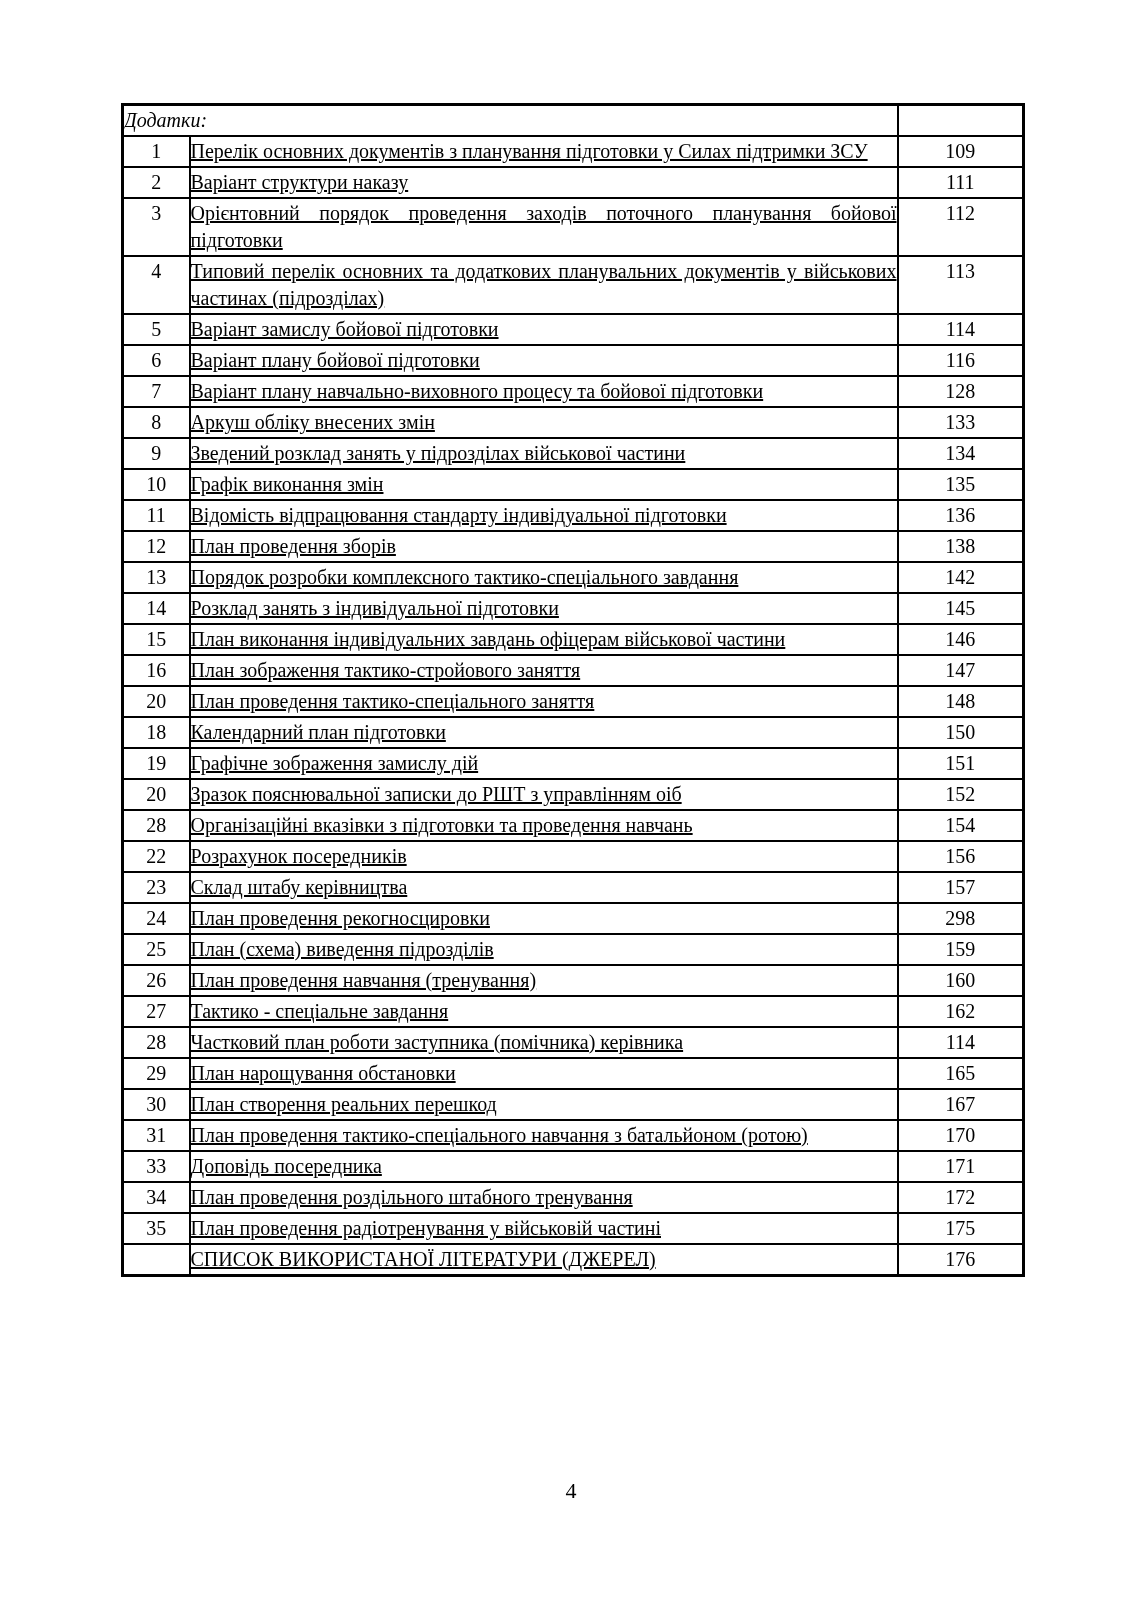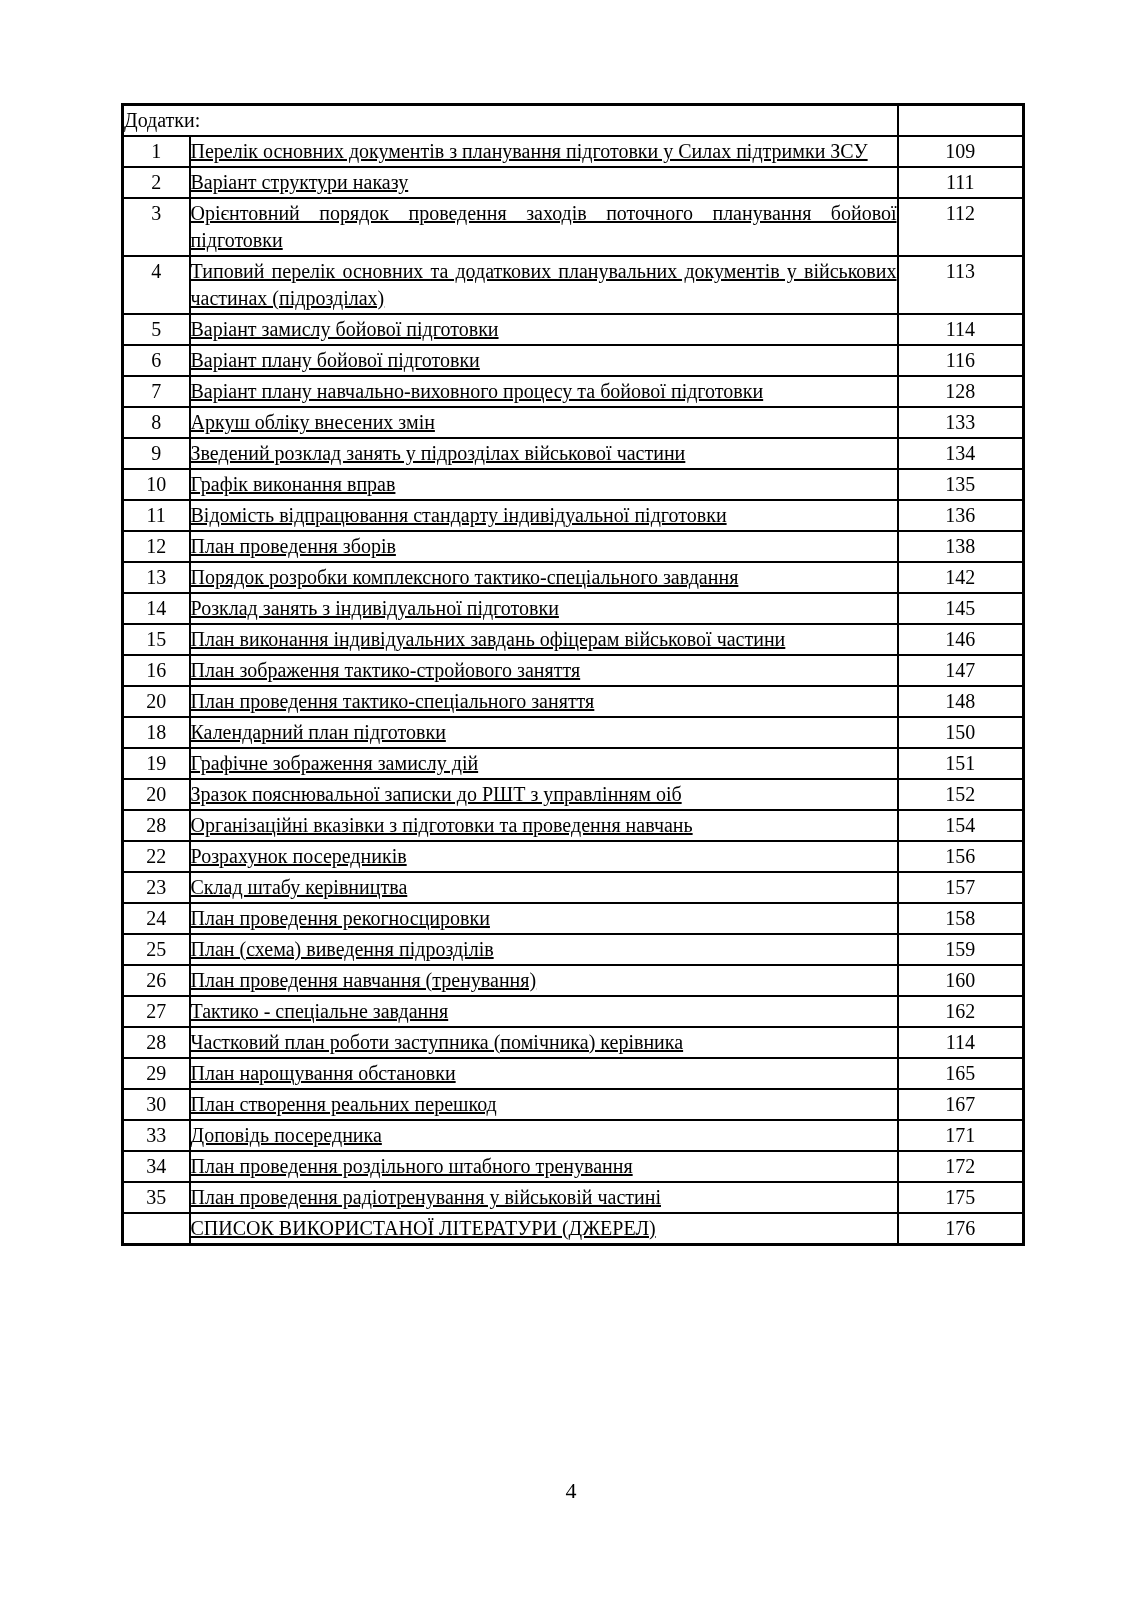--- a/index.html
+++ b/index.html
@@ -43,20 +43,21 @@
   }
   td.title {
     text-align: justify;
     padding-left: 10px;
     padding-right: 14px;
     text-decoration: underline;
   }
   td.header-cell {
     padding-left: 7px;
     text-align: left;
+    font-style: italic;
   }
   td.pagecol {
     text-align: center;
     margin-left: 24px;
   }
   .footer-page {
     position: absolute;
     left: 0;
     right: 0;
     top: 1478px;
@@ -120,21 +121,21 @@
       <td class="title">Аркуш обліку внесених змін</td>
       <td class="pagecol">133</td>
     </tr>
         <tr>
       <td class="num">9</td>
       <td class="title">Зведений розклад занять у підрозділах військової частини</td>
       <td class="pagecol">134</td>
     </tr>
         <tr>
       <td class="num">10</td>
-      <td class="title">Графік виконання вправ</td>
+      <td class="title">Графік виконання змін</td>
       <td class="pagecol">135</td>
     </tr>
         <tr>
       <td class="num">11</td>
       <td class="title">Відомість відпрацювання стандарту індивідуальної підготовки</td>
       <td class="pagecol">136</td>
     </tr>
         <tr>
       <td class="num">12</td>
       <td class="title">План проведення зборів</td>
@@ -191,21 +192,21 @@
       <td class="pagecol">156</td>
     </tr>
         <tr>
       <td class="num">23</td>
       <td class="title">Склад штабу керівництва</td>
       <td class="pagecol">157</td>
     </tr>
         <tr>
       <td class="num">24</td>
       <td class="title">План проведення рекогносцировки</td>
-      <td class="pagecol">158</td>
+      <td class="pagecol">298</td>
     </tr>
         <tr>
       <td class="num">25</td>
       <td class="title">План (схема) виведення підрозділів</td>
       <td class="pagecol">159</td>
     </tr>
         <tr>
       <td class="num">26</td>
       <td class="title">План проведення навчання (тренування)</td>
       <td class="pagecol">160</td>
@@ -224,20 +225,25 @@
       <td class="num">29</td>
       <td class="title">План нарощування обстановки</td>
       <td class="pagecol">165</td>
     </tr>
         <tr>
       <td class="num">30</td>
       <td class="title">План створення реальних перешкод</td>
       <td class="pagecol">167</td>
     </tr>
         <tr>
+      <td class="num">31</td>
+      <td class="title">План проведення тактико-спеціального навчання з батальйоном (ротою)</td>
+      <td class="pagecol">170</td>
+    </tr>
+        <tr>
       <td class="num">33</td>
       <td class="title">Доповідь посередника</td>
       <td class="pagecol">171</td>
     </tr>
         <tr>
       <td class="num">34</td>
       <td class="title">План проведення роздільного штабного тренування</td>
       <td class="pagecol">172</td>
     </tr>
         <tr>

